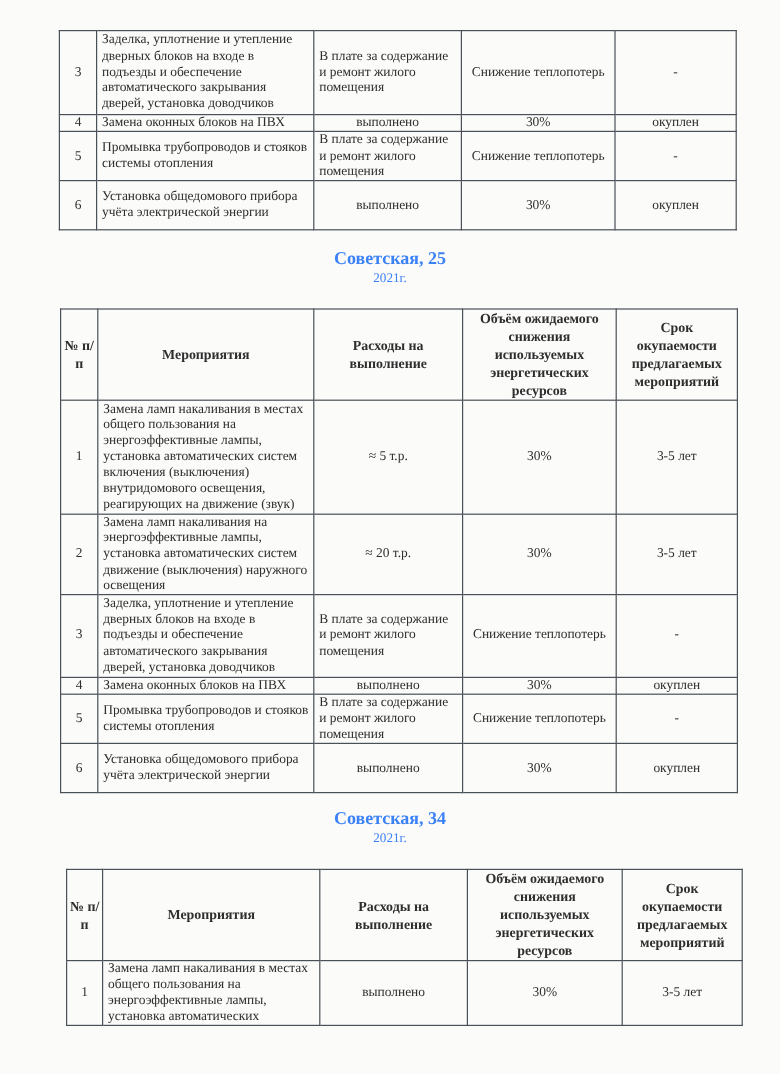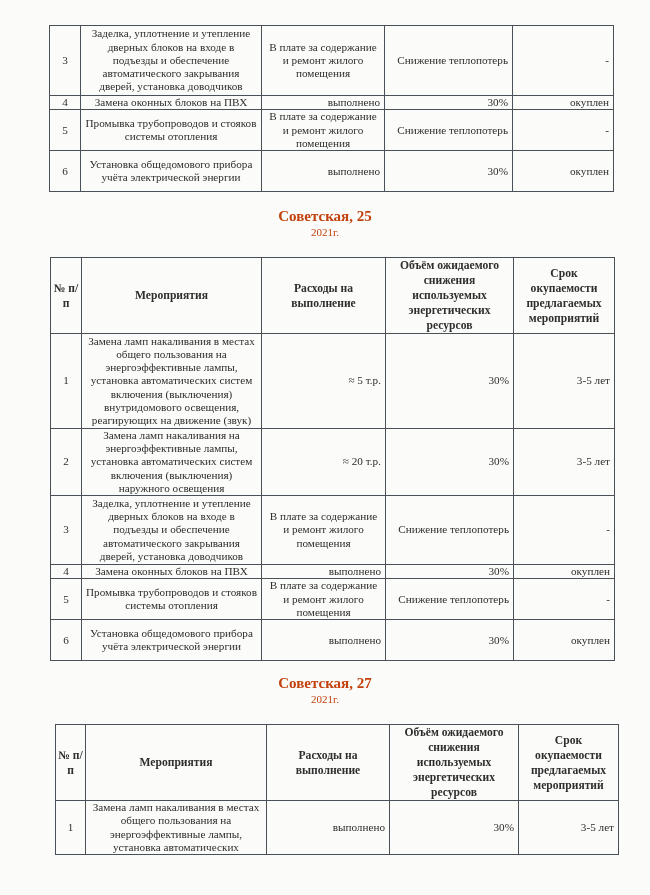--- a/index.html
+++ b/index.html
@@ -19,23 +19,23 @@
     color: #2e2e2e;
   }
   table.grid td, table.grid th {
     border: 1px solid #4a5058;
     padding: 0 4px;
     vertical-align: middle;
     overflow: hidden;
   }
   table.grid th { font-weight: bold; text-align: center; font-size: 11.6px; line-height: 15px; }
   td.num { text-align: center; padding: 0; }
-  td.txt { text-align: center; }
-  td.ctr { text-align: right; }
-  .heading { position: absolute; left: 0; width: 650px; text-align: center; color: #c2410c; }
+  td.txt { text-align: left; }
+  td.ctr { text-align: center; }
+  .heading { position: absolute; left: 0; width: 650px; text-align: center; color: #3b82f6; }
   .heading .street { font-weight: bold; font-size: 15px; line-height: 16px; display: block; }
   .heading .year { font-size: 11px; line-height: 16px; display: block; }
 </style>
 </head>
 <body>
 
 <div class="page">
 
   <table class="grid" style="left:49px; top:25px; width:564px;">
     <colgroup>
@@ -100,21 +100,21 @@
     </tr>
     <tr style="height:95px">
       <td class="num">1</td>
       <td class="txt">Замена ламп накаливания в местах общего пользования на энергоэффективные лампы, установка автоматических систем включения (выключения) внутридомового освещения, реагирующих на движение (звук)</td>
       <td class="ctr">≈ 5 т.р.</td>
       <td class="ctr">30%</td>
       <td class="ctr">3-5 лет</td>
     </tr>
     <tr style="height:66px">
       <td class="num">2</td>
-      <td class="txt">Замена ламп накаливания на энергоэффективные лампы, установка автоматических систем включения (выключения) наружного освещения</td>
+      <td class="txt">Замена ламп накаливания на энергоэффективные лампы, установка автоматических систем движение (выключения) наружного освещения</td>
       <td class="ctr">≈ 20 т.р.</td>
       <td class="ctr">30%</td>
       <td class="ctr">3-5 лет</td>
     </tr>
     <tr style="height:69px">
       <td class="num">3</td>
       <td class="txt">Заделка, уплотнение и утепление дверных блоков на входе в подъезды и обеспечение автоматического закрывания дверей, установка доводчиков</td>
       <td class="txt">В плате за содержание и ремонт жилого помещения</td>
       <td class="ctr">Снижение теплопотерь</td>
       <td class="ctr">-</td>
@@ -137,21 +137,21 @@
       <td class="num">6</td>
       <td class="txt">Установка общедомового прибора учёта электрической энергии</td>
       <td class="ctr">выполнено</td>
       <td class="ctr">30%</td>
       <td class="ctr">окуплен</td>
     </tr>
   </tbody>
     </table>
 
   <div class="heading" style="top:675px;">
-    <span class="street">Советская, 27</span>
+    <span class="street">Советская, 34</span>
     <span class="year">2021г.</span>
   </div>
 
   <table class="grid" style="left:55px; top:724px; width:563px;">
     <colgroup>
       <col style="width:30px">
         <col style="width:181px">
         <col style="width:123px">
         <col style="width:129px">
         <col style="width:100px">

